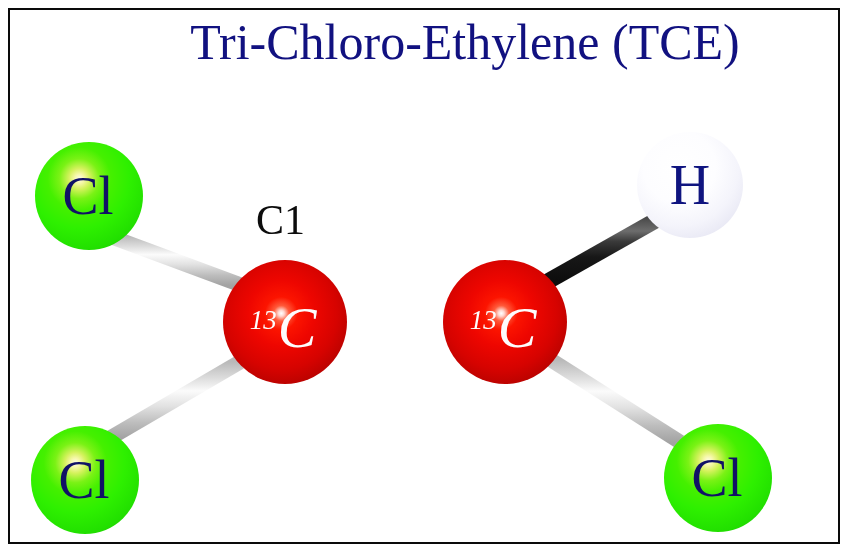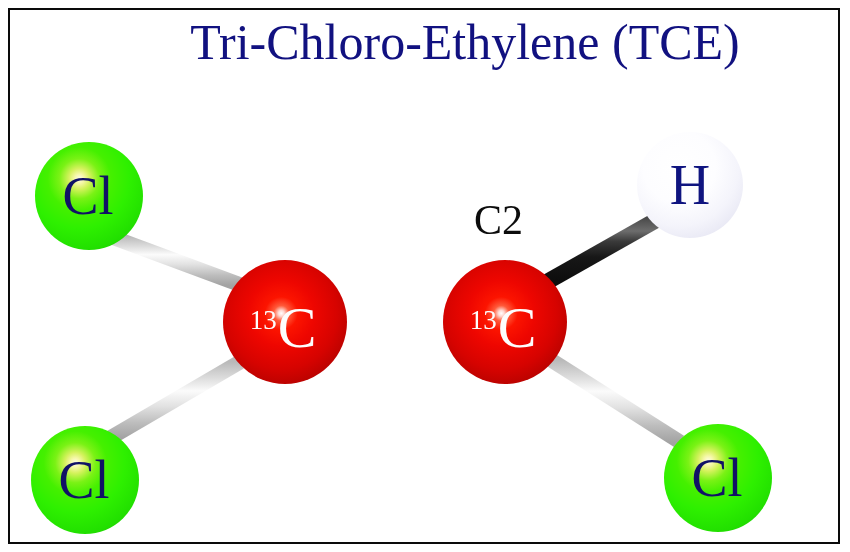--- a/index.html
+++ b/index.html
@@ -107,20 +107,21 @@
     background:
       radial-gradient(circle at 47% 43%,
         #ffffff 0%,
         #ffd9d2 3%,
         #ff5a3a 8%,
         #fc1400 17%,
         #ee0600 34%,
         #d60300 58%,
         #b20200 80%,
         #8d0100 100%);
+    font-style: italic;
   }
   .atom-c .label {
     color: #fdfdfd;
     font-size: 56px;
     line-height: 1;
     align-items: center;
   }
   .atom-c .iso {
     font-size: 27px;
     vertical-align: 18px;
@@ -236,18 +237,18 @@
   </div>
 
   <div class="atom atom-c" style="left:443px; top:260px; width:124px; height:124px;">
     <span class="label">
       <span class="label-inner">
         <span class="iso">13</span><span class="sym">C</span>
       </span>
     </span>
   </div>
 
-
-  <div class="atom-tag" style="left:474px; top:198px;">C2</div>
+  <div class="atom-tag" style="left:256px; top:198px;">C1</div>
+
 
   <div class="frame"></div>
 
 </div>
 
 </body></html>

